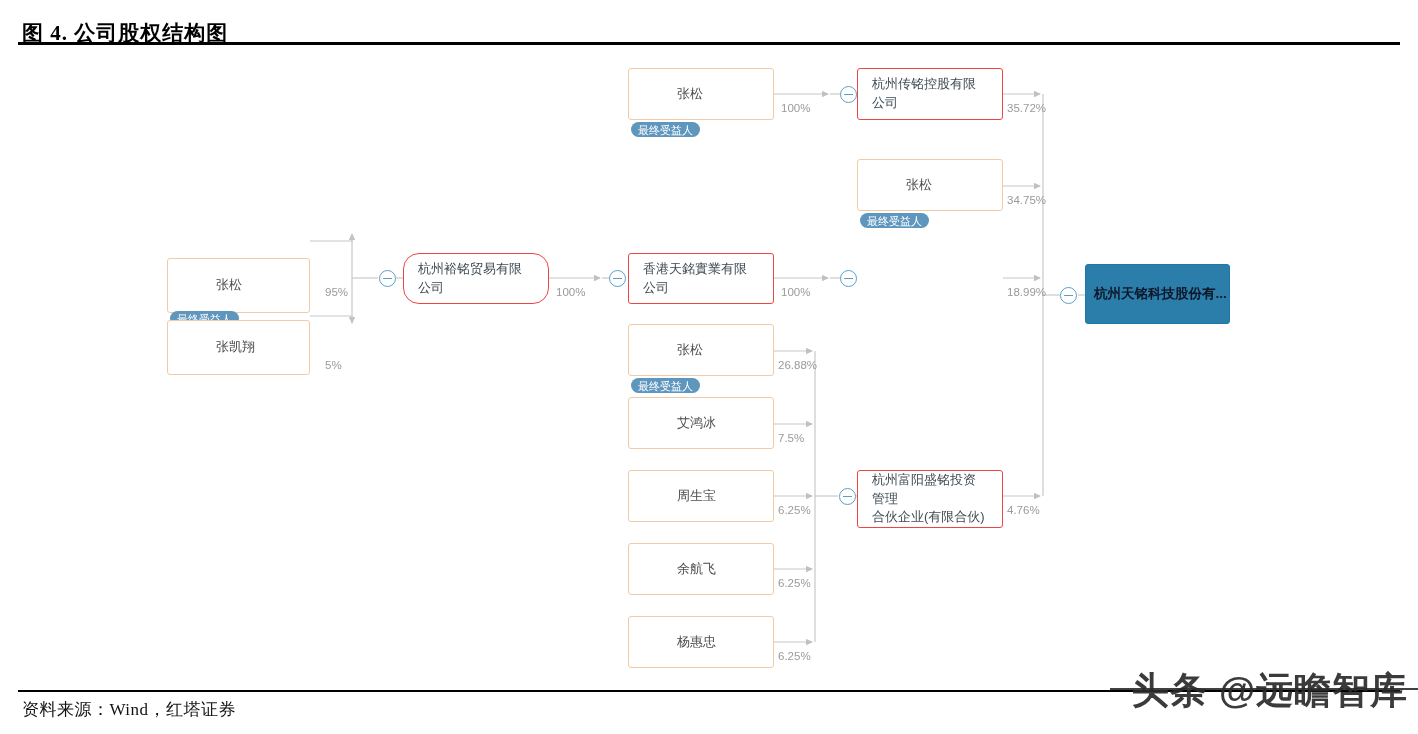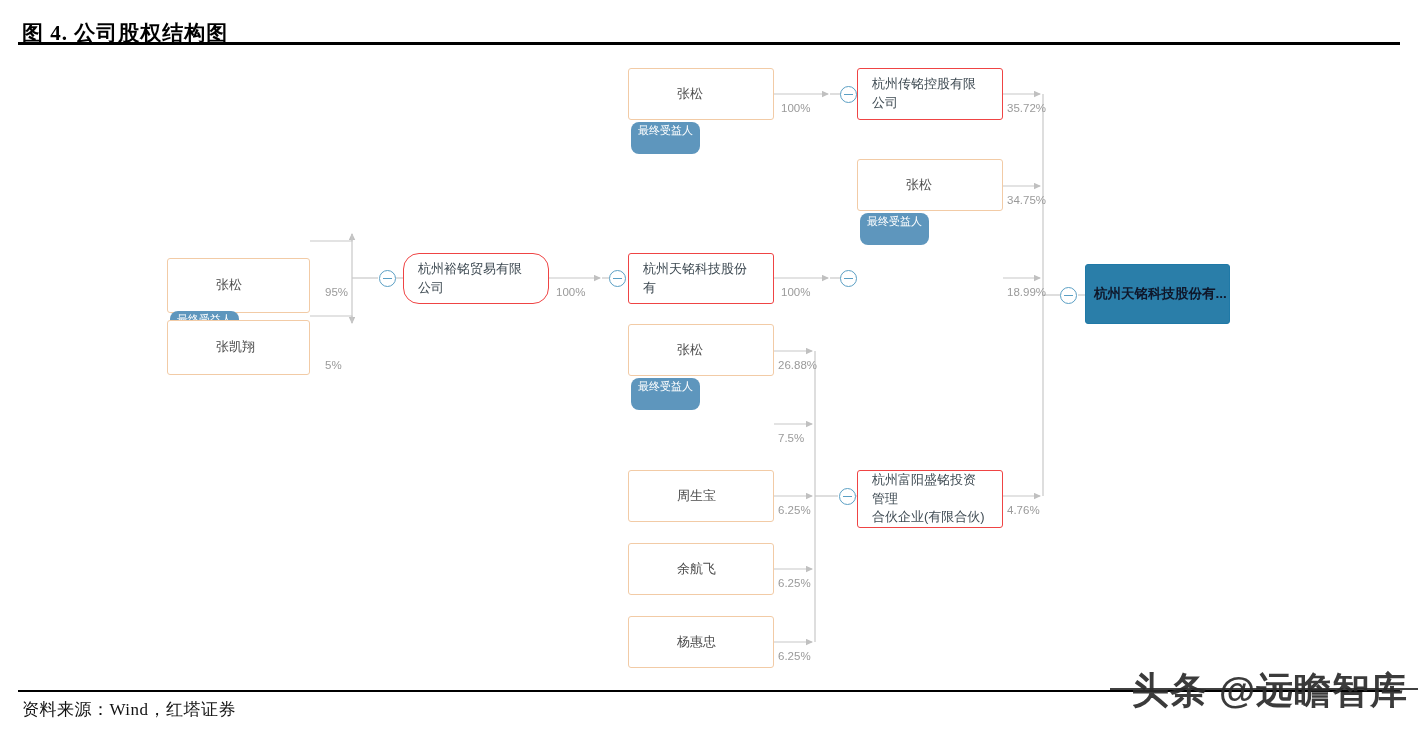--- a/index.html
+++ b/index.html
@@ -106,21 +106,21 @@
     white-space: nowrap;
     overflow: hidden;
   }
   .node .label {
     display: block;
   }
 
   
   .badge {
     position: absolute;
-    height: 32px;
+    height: 15px;
     box-sizing: border-box;
     background: #5e96bd;
     color: #ffffff;
     font-size: 11px;
     line-height: 17px;
     padding: 0 7px;
     white-space: nowrap;
     border-radius: 8px;
   }
 
@@ -241,21 +241,21 @@
     <div class="pct" style="left:325px; top:313px;">5%</div>
 
     <div class="toggle" style="left:379px; top:224px;"></div>
     <div class="node company" style="left:403px; top:207px; width:146px; height:51px;border-radius:16px;">
       <span class="label">杭州裕铭贸易有限公司</span>
     </div>
     <div class="pct" style="left:556px; top:240px;">100%</div>
 
     <div class="toggle" style="left:609px; top:224px;"></div>
     <div class="node company" style="left:628px; top:207px; width:146px; height:51px;">
-      <span class="label">杭州天铭科技股份有</span>
+      <span class="label">香港天銘實業有限公司</span>
     </div>
     <div class="pct" style="left:781px; top:240px;">100%</div>
 
     <div class="node person" style="left:628px; top:22px; width:146px; height:52px;">
       <span class="label">张松</span>
     </div>
     <div class="badge" style="left:631px; top:76px;">最终受益人</div>
     <div class="pct" style="left:781px; top:56px;">100%</div>
 
     <div class="toggle" style="left:840px; top:40px;"></div>
@@ -272,20 +272,23 @@
 
     <div class="toggle" style="left:840px; top:224px;"></div>
     <div class="pct" style="left:1007px; top:240px;">18.99%</div>
 
     <div class="node person" style="left:628px; top:278px; width:146px; height:52px;">
       <span class="label">张松</span>
     </div>
     <div class="badge" style="left:631px; top:332px;">最终受益人</div>
     <div class="pct" style="left:778px; top:313px;">26.88%</div>
 
+    <div class="node person" style="left:628px; top:351px; width:146px; height:52px;">
+      <span class="label">艾鸿冰</span>
+    </div>
     <div class="pct" style="left:778px; top:386px;">7.5%</div>
 
     <div class="node person" style="left:628px; top:424px; width:146px; height:52px;font-family:Liberation Serif, serif;">
       <span class="label">周生宝</span>
     </div>
     <div class="pct" style="left:778px; top:458px;">6.25%</div>
 
     <div class="node person" style="left:628px; top:497px; width:146px; height:52px;">
       <span class="label">余航飞</span>
     </div>

